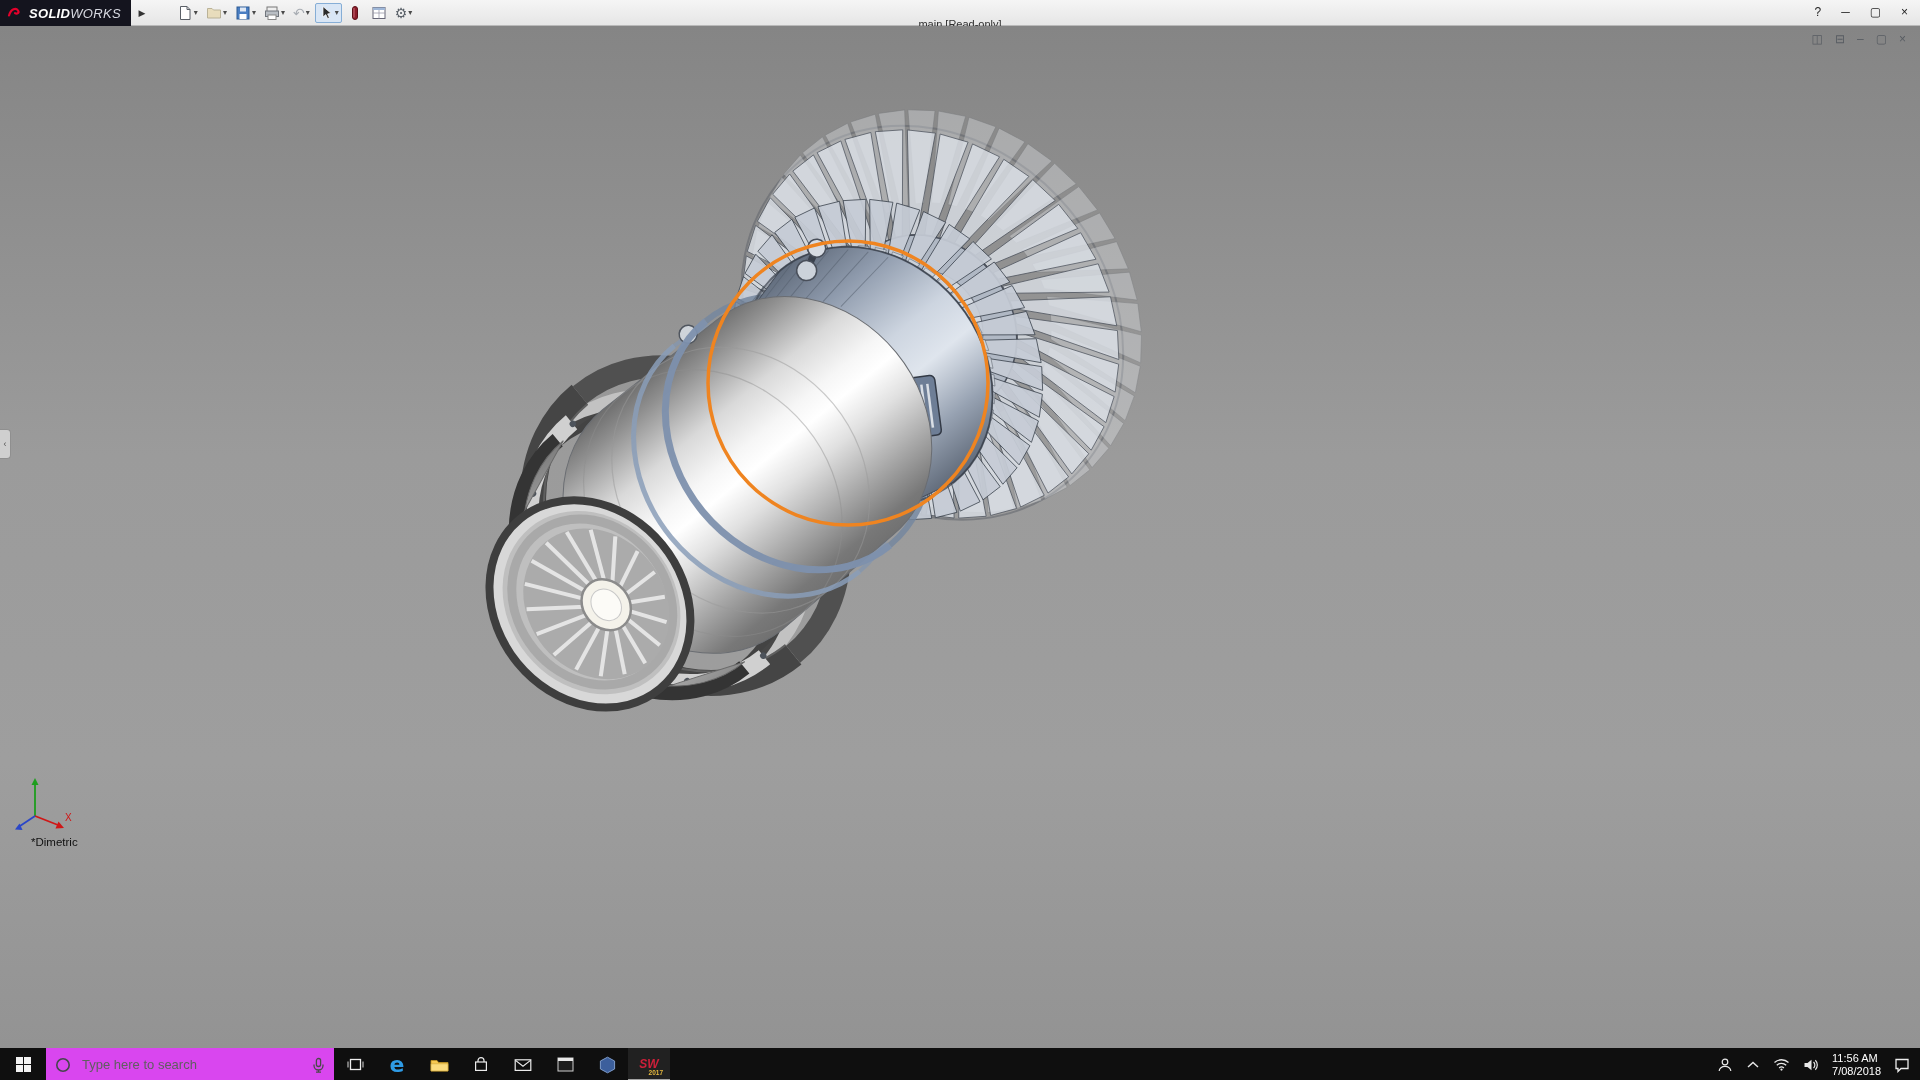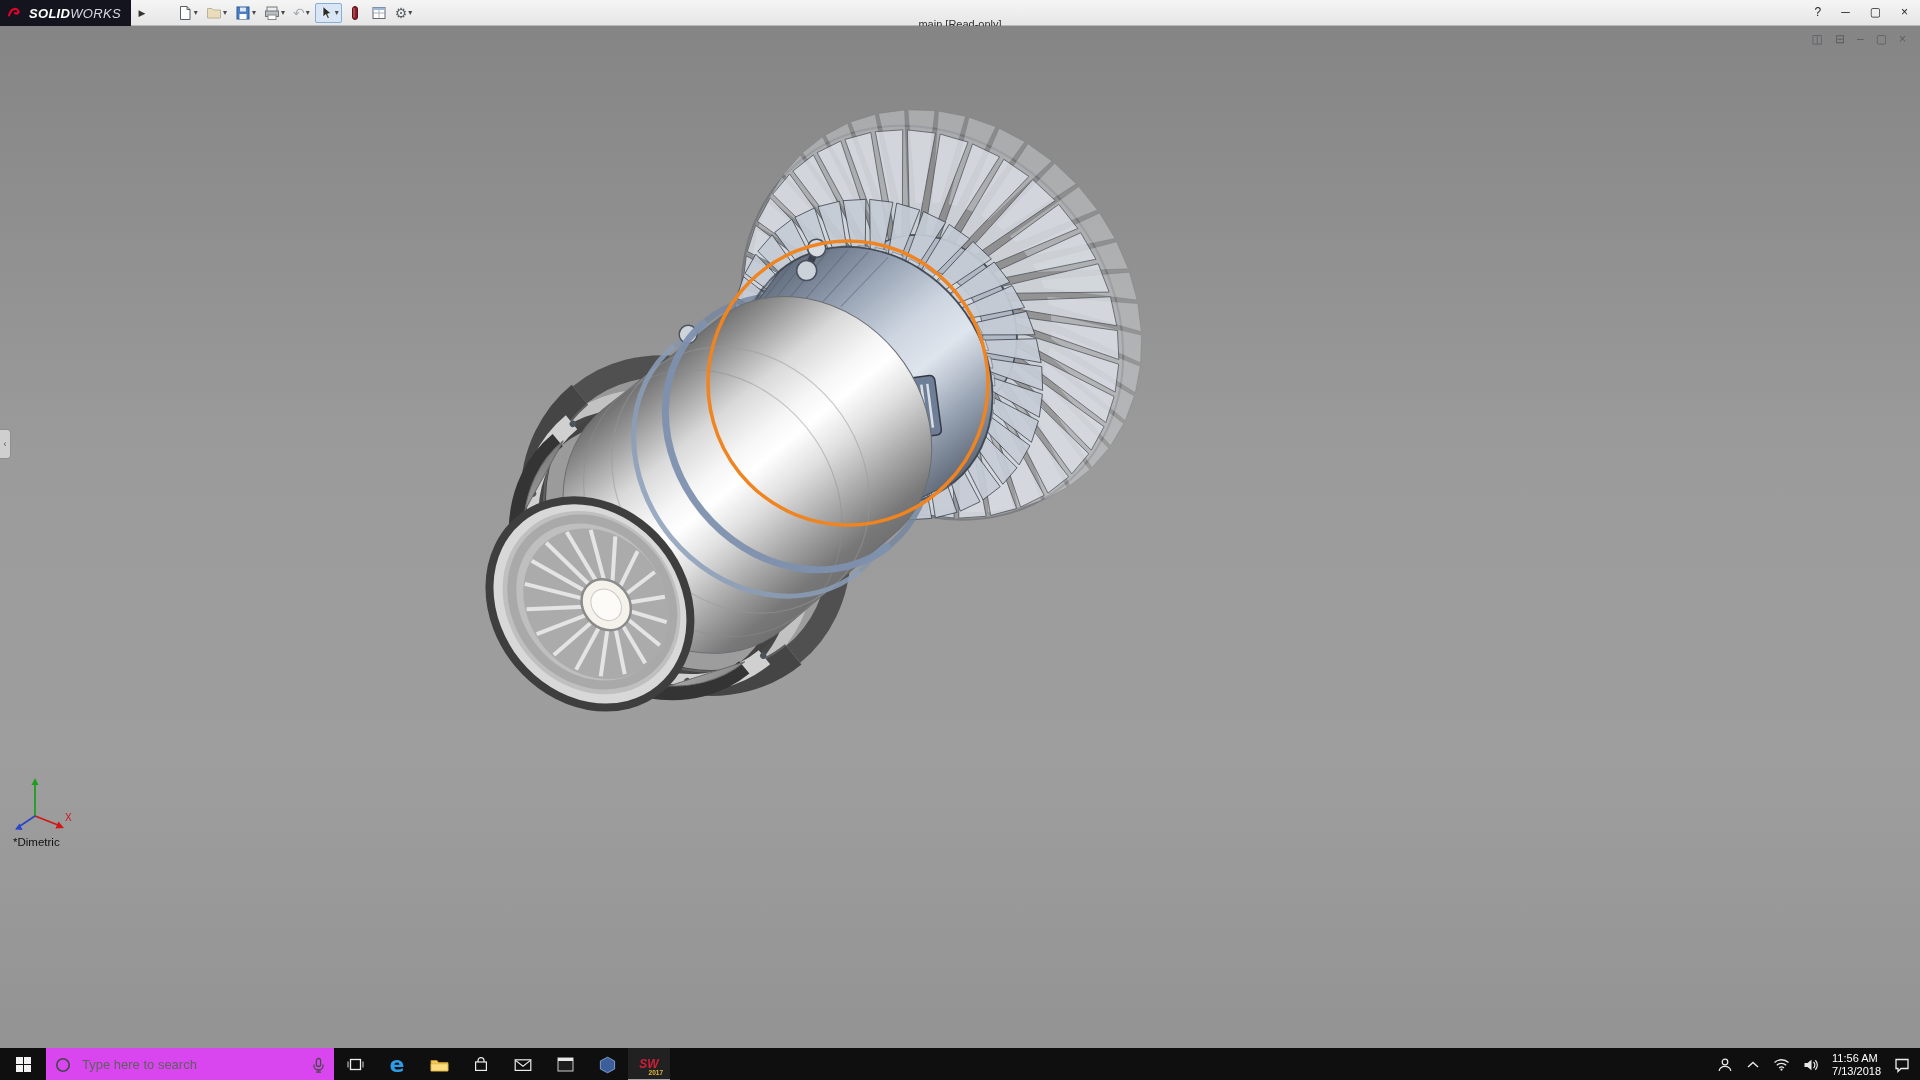--- a/index.html
+++ b/index.html
@@ -22,21 +22,21 @@
   .win-ctrls{margin-left:auto;display:flex;align-items:center;gap:20px;padding-right:12px;font-size:12px;color:#1e1e1e;}
   .wc{cursor:pointer;line-height:25px;}
 
   
   .viewport{position:relative;height:1022px;background:linear-gradient(180deg,#858585,#9b9b9b 42%,#9e9e9e 72%,#939393);overflow:hidden;}
   #scene{position:absolute;left:0;top:0;}
   .vp-ctrls{position:absolute;top:6px;right:14px;display:flex;gap:12px;font-size:12px;color:#50555c;opacity:.85;}
   .vp-ctrls span{cursor:pointer;}
   .side-tab{position:absolute;left:0;top:403px;width:10px;height:28px;background:#cfcfcf;border:1px solid #8f8f8f;border-left:none;border-radius:0 4px 4px 0;display:flex;align-items:center;justify-content:center;font-size:9px;color:#555;cursor:pointer;}
   .triad{position:absolute;left:8px;top:742px;}
-  .view-label{position:absolute;left:13px;top:810px;font-size:11.5px;color:#111;}
+  .view-label{position:absolute;left:31px;top:810px;font-size:11.5px;color:#111;}
 
   
   .taskbar{height:33px;background:#0f0f0f;display:flex;align-items:stretch;}
   .tb-btn{width:42px;display:flex;align-items:center;justify-content:center;cursor:pointer;position:relative;}
   .tb-btn.start{width:46px;}
   .searchbox{width:272px;background:#d946ef;display:flex;align-items:center;gap:8px;padding:0 8px;}
   .searchbox input{flex:1;border:none;outline:none;font-size:13px;color:#333;font-family:inherit;background:transparent;min-width:0;}
   .searchbox input::placeholder{color:#5f5f5f;}
   .edge-e{font-size:22px;font-weight:bold;color:#2e9be6;font-family:"DejaVu Sans",sans-serif;}
   .sw-tile{background:rgba(255,255,255,.08);border-bottom:2px solid #a3a3a3;}
@@ -528,20 +528,20 @@
       <svg width="17" height="13" viewBox="0 0 17 13">
         <path d="M1.5 4.4 a10.5 10.5 0 0 1 14 0 M3.8 7.2 a7 7 0 0 1 9.4 0 M6.1 9.9 a3.6 3.6 0 0 1 4.8 0" fill="none" stroke="#e8e8e8" stroke-width="1.3"></path>
         <circle cx="8.5" cy="11.6" r="1.1" fill="#e8e8e8"></circle>
       </svg>
       <svg width="16" height="14" viewBox="0 0 16 14">
         <path d="M1.5 5 h3 L8.5 1.8 v10.4 L4.5 9 h-3 Z" fill="#e8e8e8"></path>
         <path d="M10.5 4 a4 4 0 0 1 0 6 M12.3 2.3 a6.5 6.5 0 0 1 0 9.4" fill="none" stroke="#e8e8e8" stroke-width="1.2"></path>
       </svg>
       <div class="clock">
         <div>11:56 AM</div>
-        <div>7/13/2018</div>
+        <div>7/08/2018</div>
       </div>
       <svg width="16" height="16" viewBox="0 0 16 16">
         <path d="M2 2.5 h12 v9 h-7 l-3 3 v-3 h-2 Z" fill="none" stroke="#ececec" stroke-width="1.3"></path>
       </svg>
     </div>
   </footer>
 </div>
 
 </body></html>

